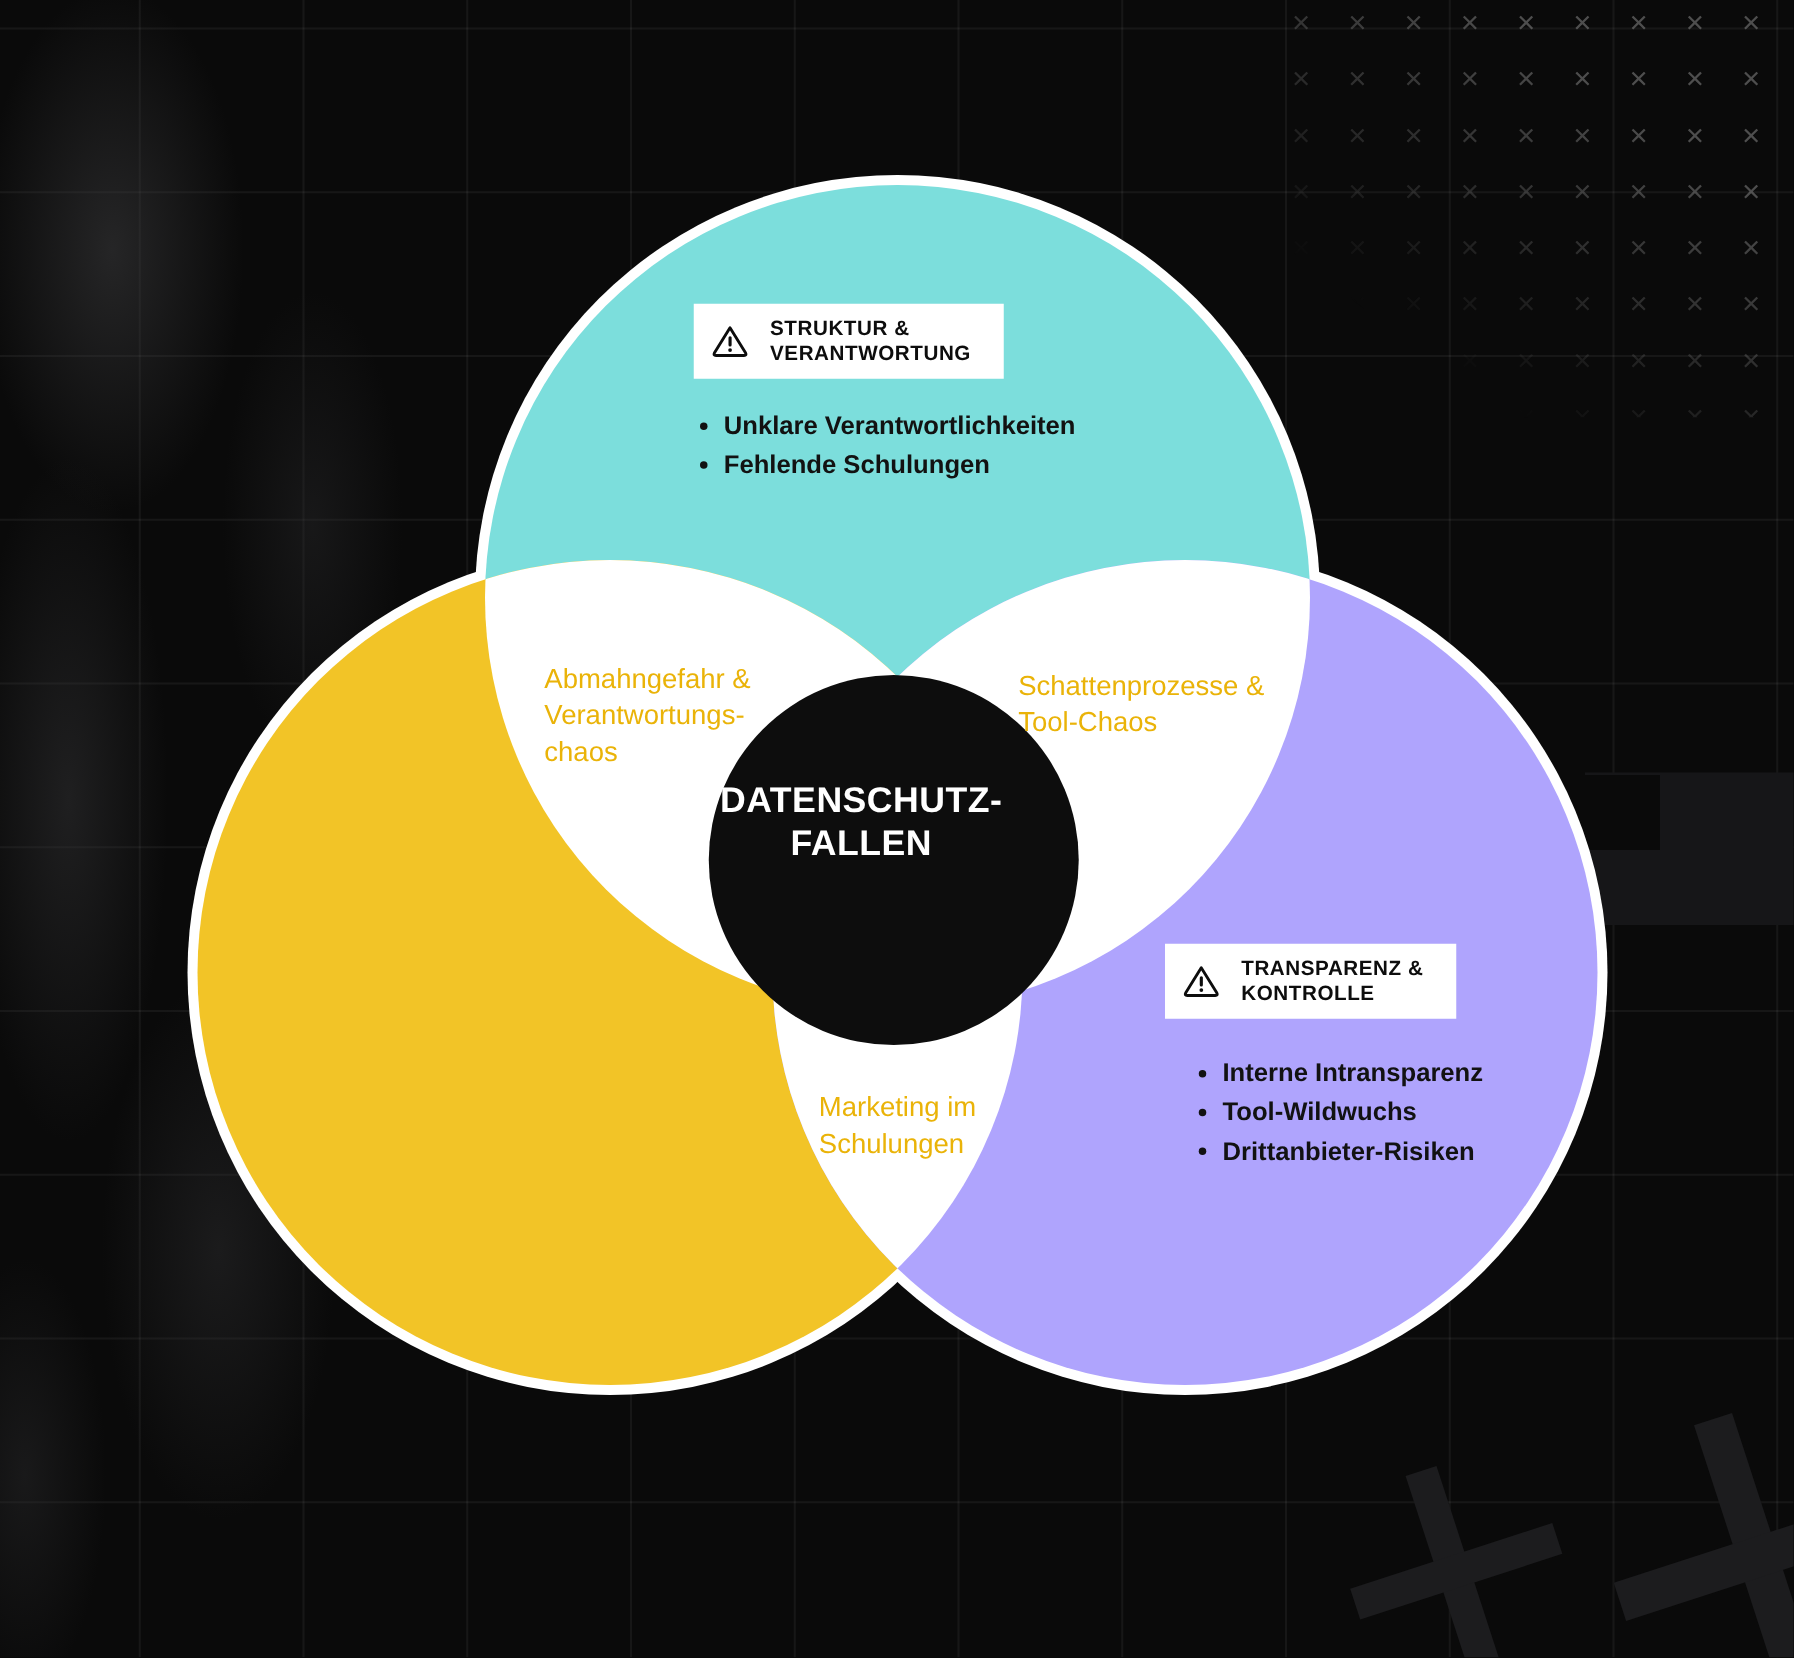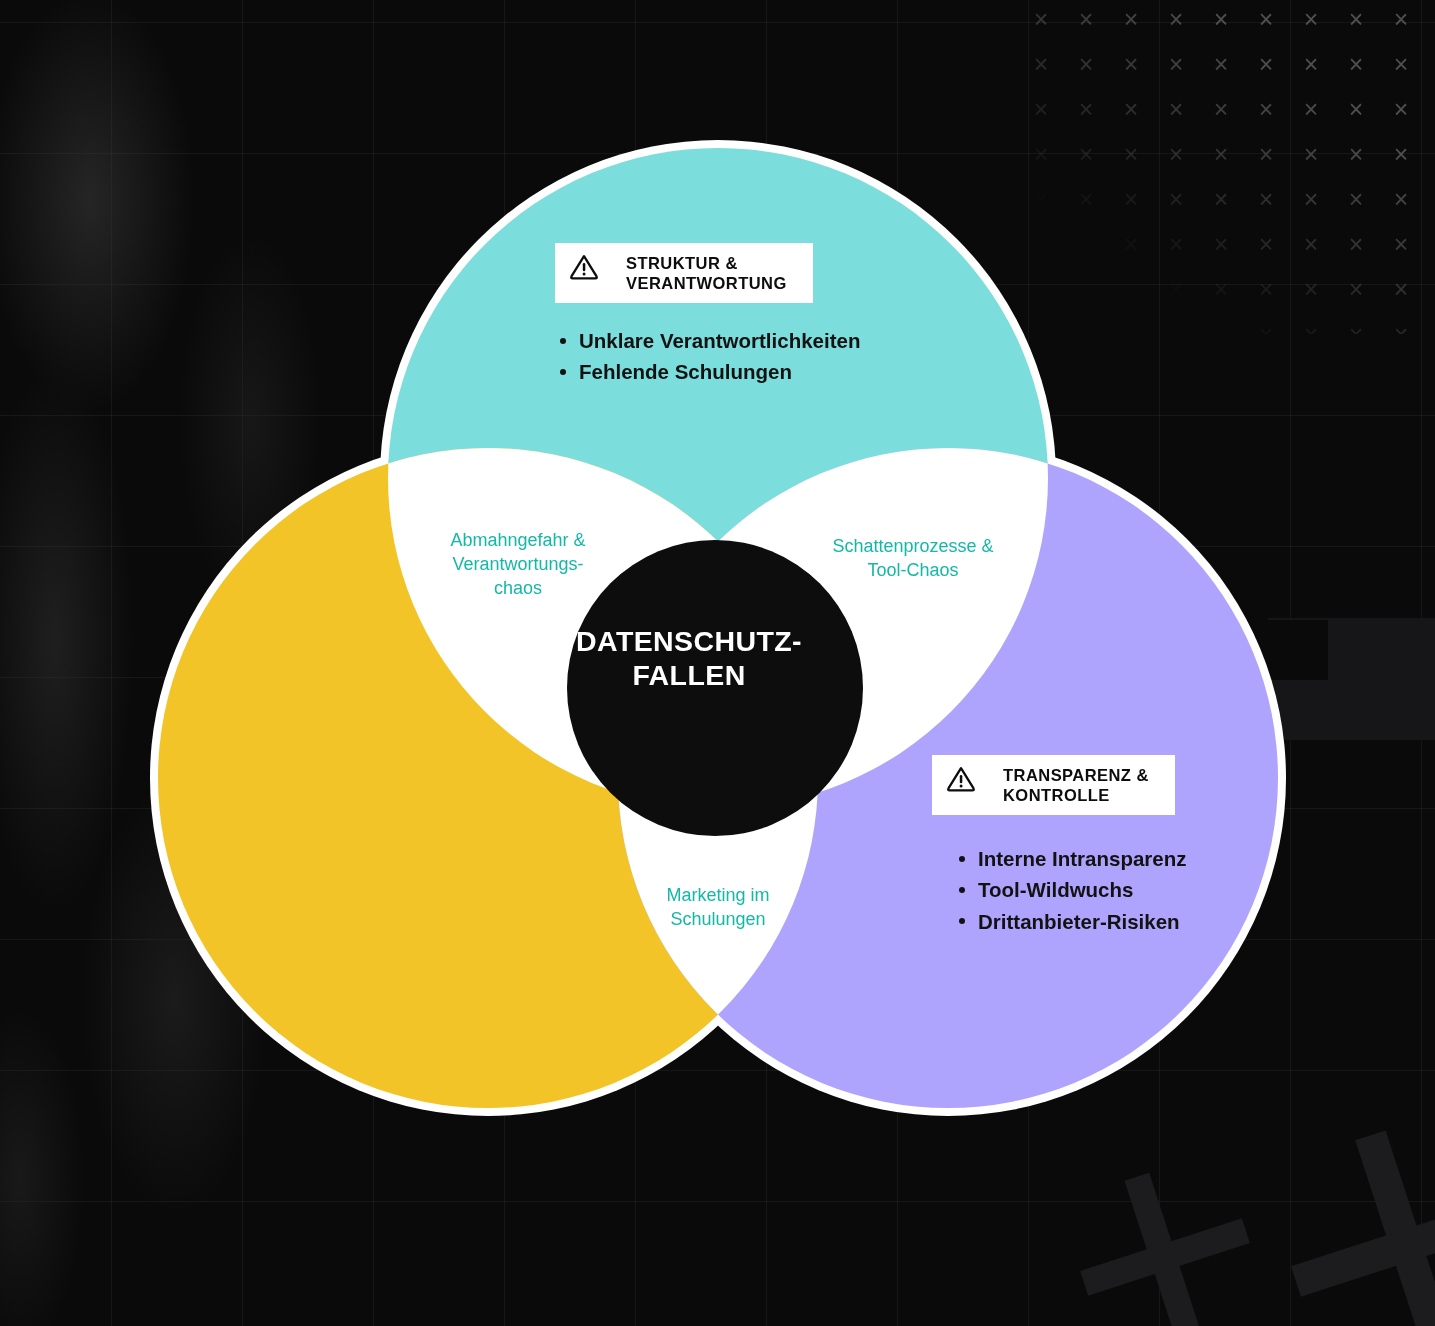--- a/index.html
+++ b/index.html
@@ -88,22 +88,22 @@
     left: 0; top: 0;
     width: 1435px;
     height: 1326px;
   }
 
   
   .ov { position: absolute; }
 
   .chip {
     display: inline-flex;
-    align-items: flex-start;
-    gap: 27px;
+    align-items: center;
+    gap: 17px;
     background: #ffffff;
     padding: 10px 26px 10px 14px;
     white-space: nowrap;
   }
   .chip .tri { flex: 0 0 auto; display: block; }
   .chip .chip-text {
     font-size: 16.5px;
     font-weight: 700;
     letter-spacing: .45px;
     line-height: 1.22;
@@ -129,24 +129,24 @@
     position: absolute;
     left: 5px;
     top: 12.5px;
     width: 6px; height: 6px;
     border-radius: 50%;
     background: #121212;
   }
 
   .overlap-label {
     position: absolute;
-    text-align: center;
-    font-size: 18px;
+    text-align: left;
+    font-size: 22px;
     font-weight: 500;
-    color: #14b8a6;
+    color: #eab308;
     line-height: 1.34;
     white-space: nowrap;
   }
 
   .hub-label {
     position: absolute;
     text-align: center;
     color: #ffffff;
     font-size: 28.5px;
     font-weight: 800;
@@ -329,21 +329,21 @@
     <div>Abmahngefahr &amp;</div>
     <div>Verantwortungs-</div>
     <div>chaos</div>
   </div>
 
   <div class="overlap-label" style="left:913px; top:534px; transform:translateX(-50%);">
     <div>Schattenprozesse &amp;</div>
     <div>Tool-Chaos</div>
   </div>
 
-  <div class="overlap-label" style="left:718px; top:871px; transform:translateX(-50%);margin-top:12px;">
+  <div class="overlap-label" style="left:718px; top:871px; transform:translateX(-50%);">
     <div>Marketing im</div>
     <div>Schulungen</div>
   </div>
 
   <div class="hub-label" style="left:689px; top:658px; transform:translate(-50%,-50%);">
     <span>DATENSCHUTZ-</span>
     <span>FALLEN</span>
   </div>
 
 </div>

